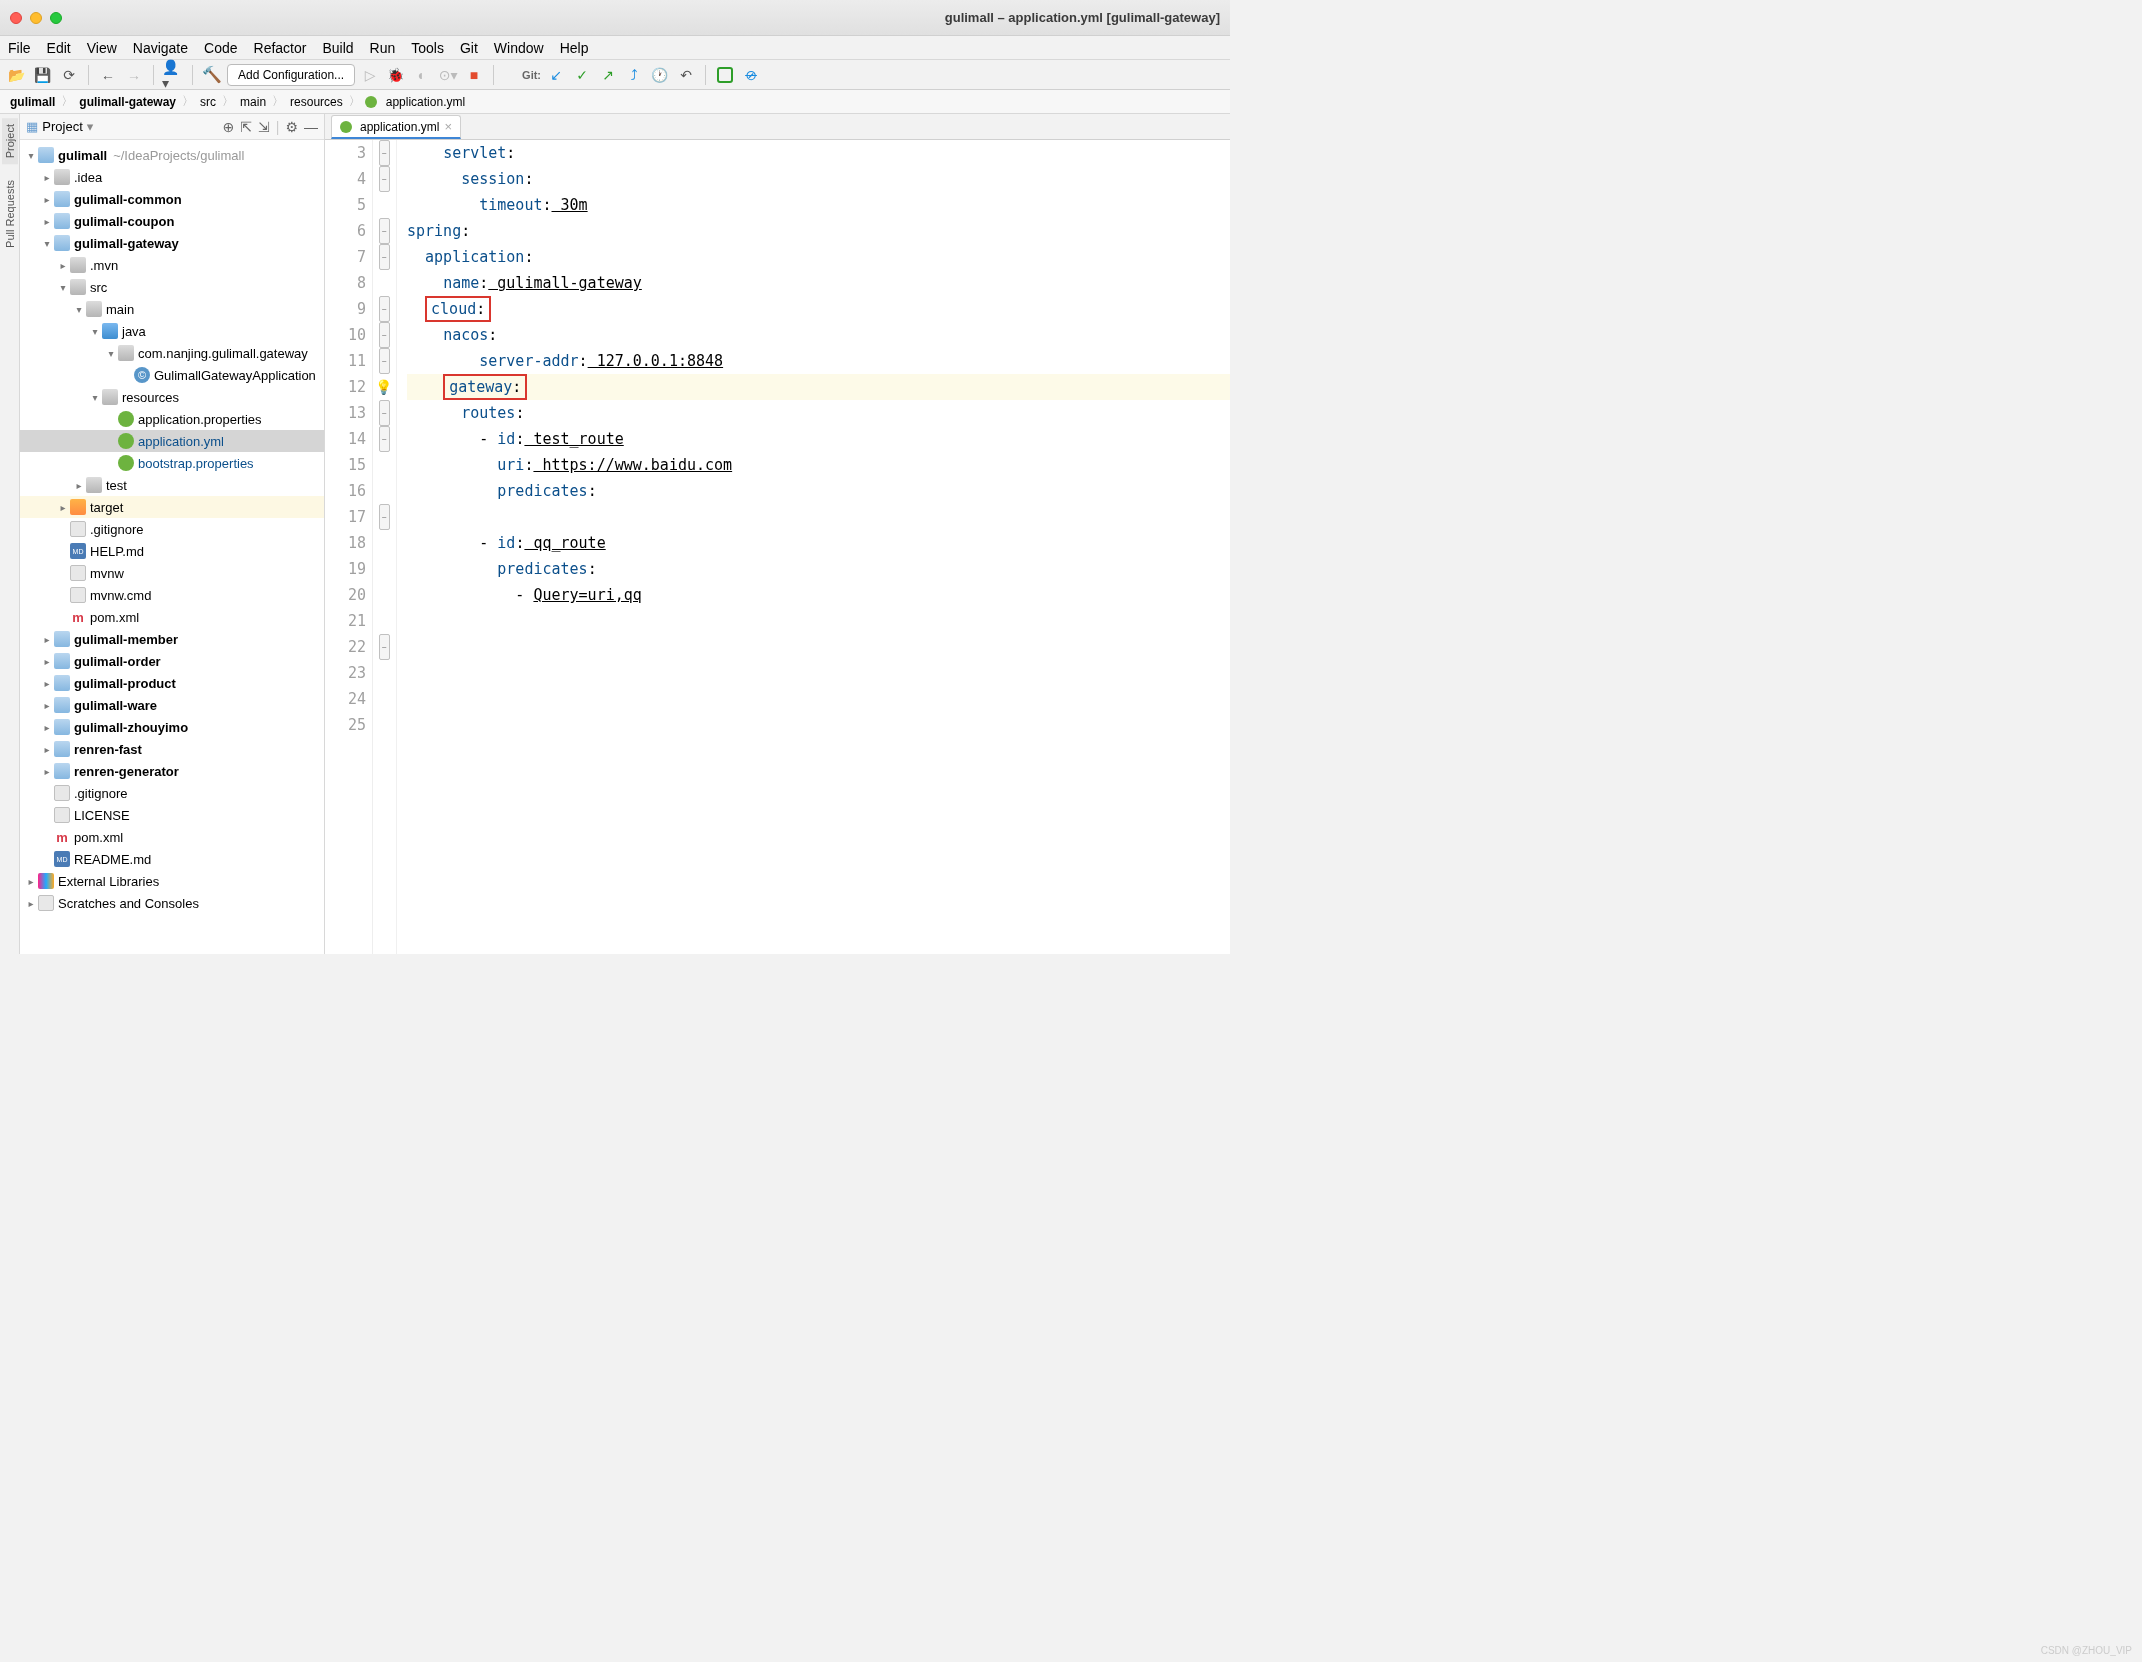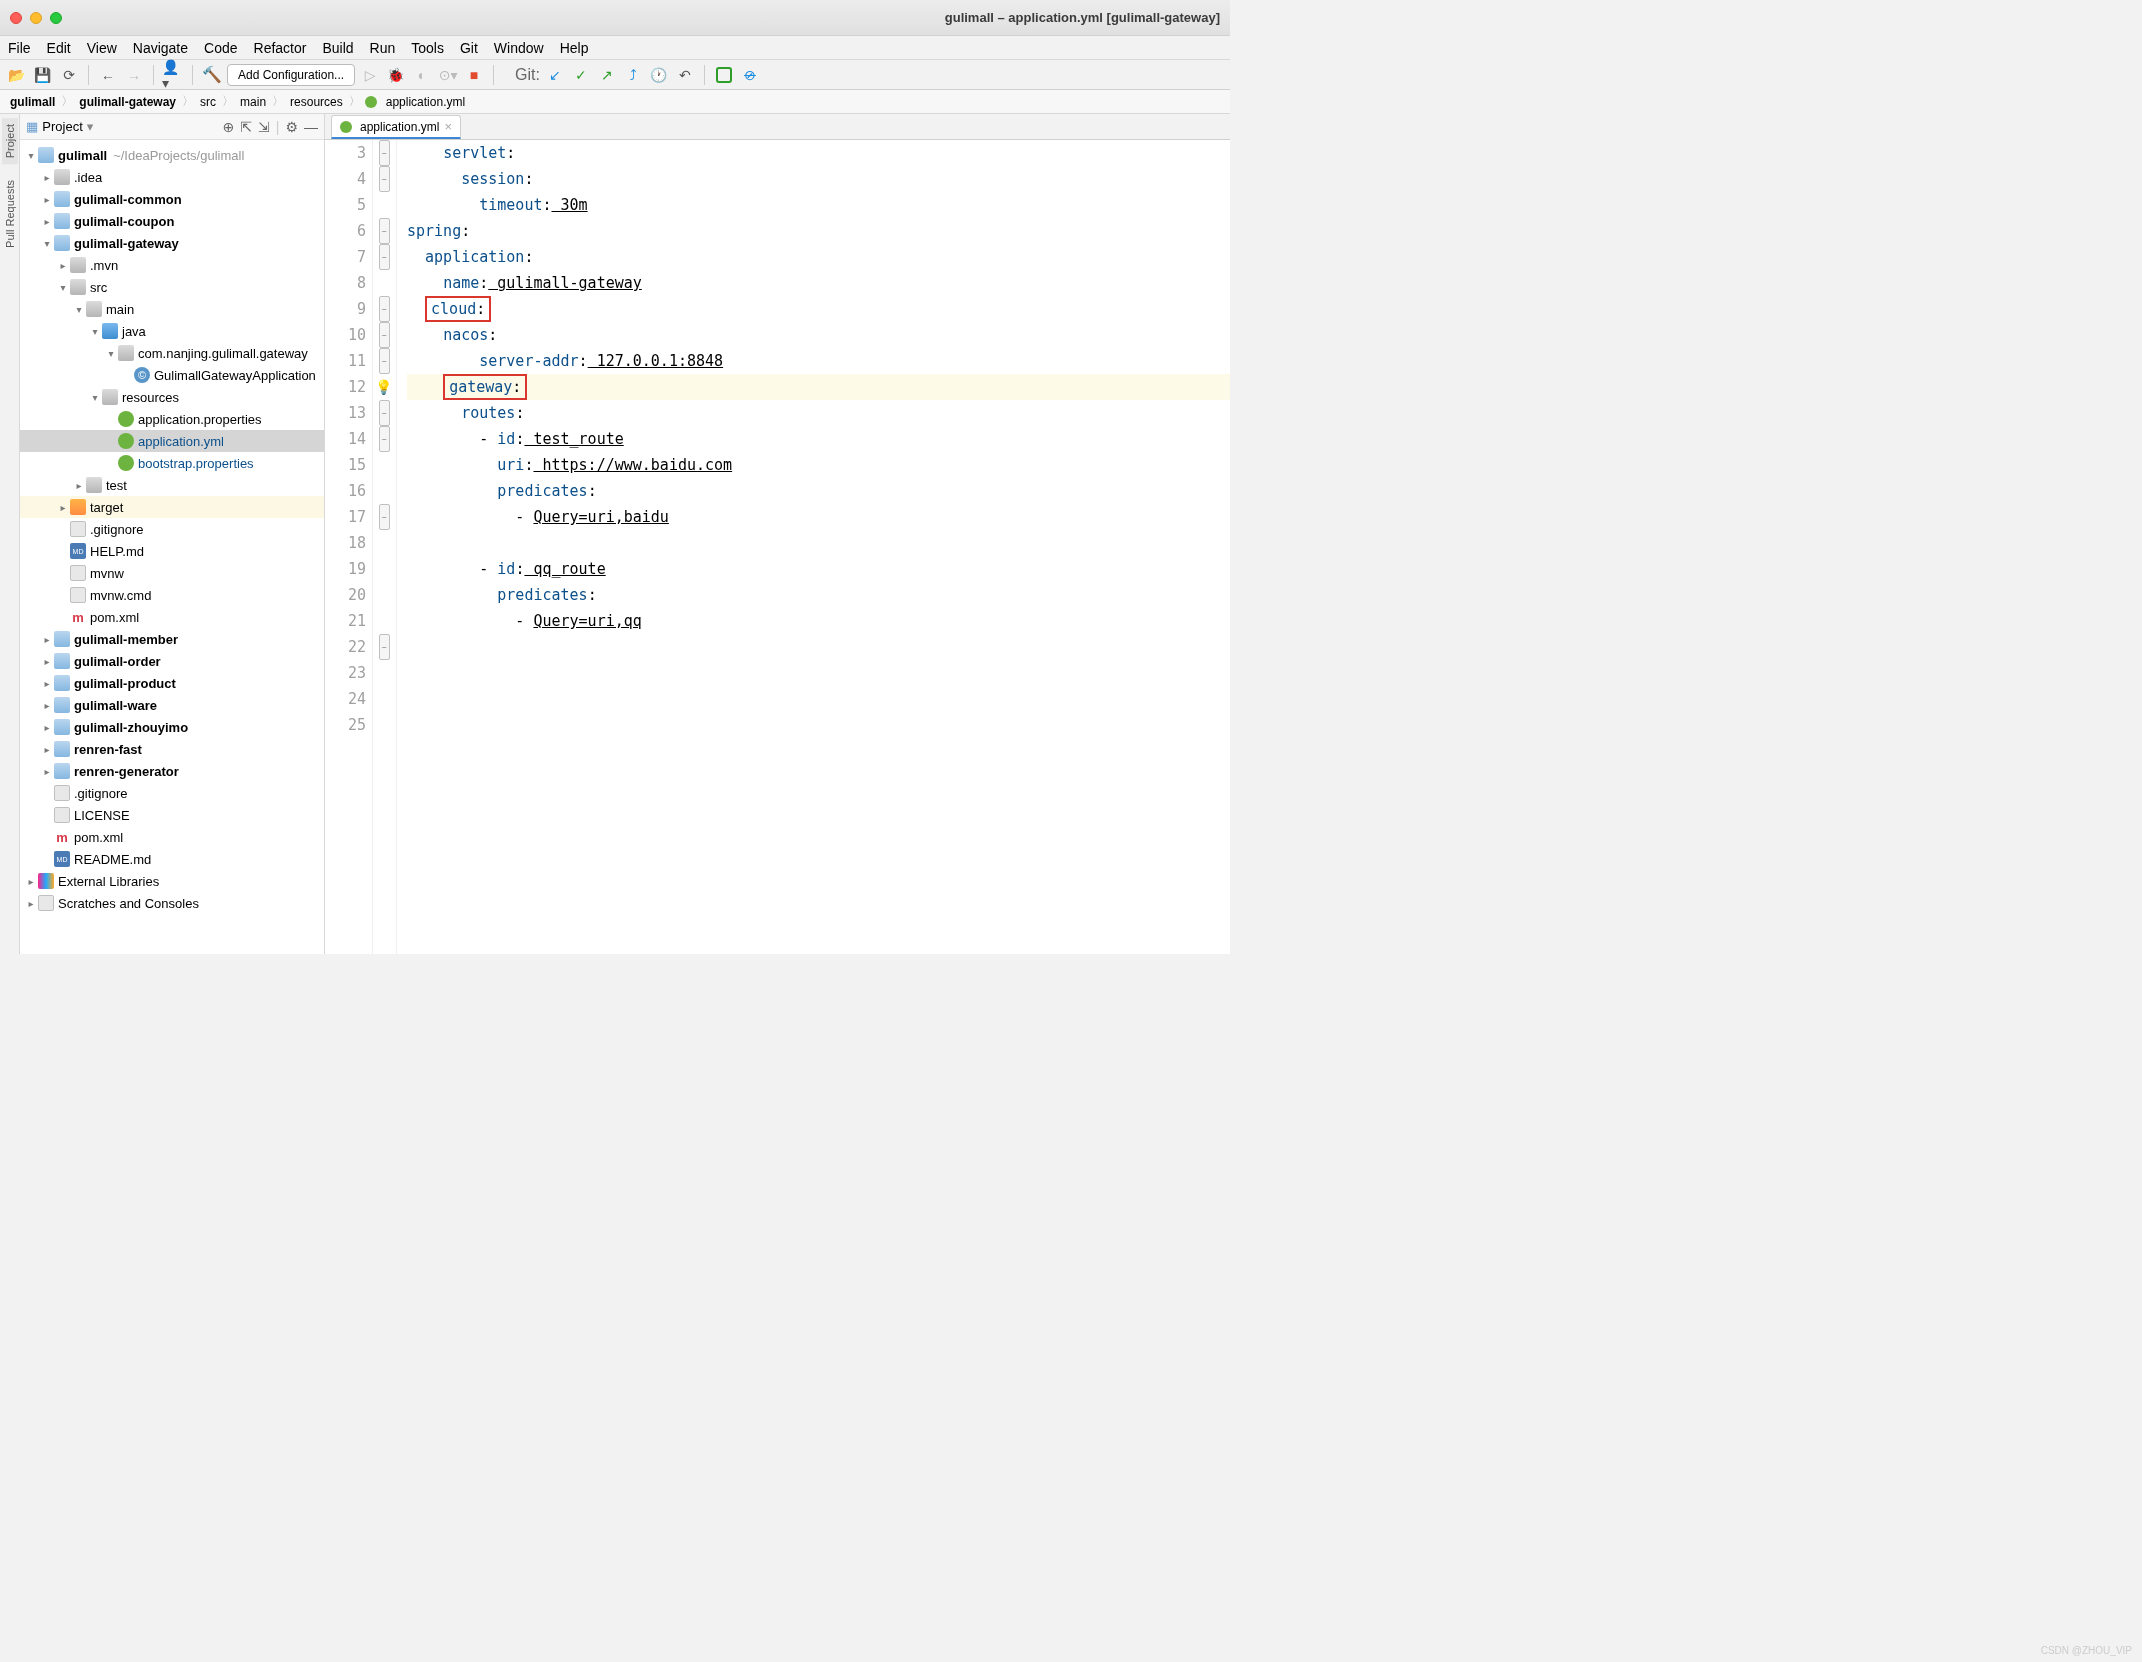--- a/index.html
+++ b/index.html
@@ -21,21 +21,21 @@
 
 
 .toolbar { height: 30px; background: #f2f2f2; display: flex; align-items: center; padding: 0 6px; gap: 4px; border-bottom: 1px solid #d0d0d0; }
 .tb-btn { width: 22px; height: 22px; display: flex; align-items: center; justify-content: center; color: #555; font-size: 14px; cursor: pointer; }
 .tb-btn.disabled { color: #bbb; }
 .tb-sep { width: 1px; height: 20px; background: #ccc; margin: 0 4px; }
 .add-config { border: 1px solid #bbb; border-radius: 4px; padding: 2px 10px; font-size: 12px; background: #fff; cursor: pointer; height: 22px; display: flex; align-items: center; }
 .hammer { color: #2e9e29; font-size: 16px; }
 .stop { color: #e34b2e; }
 .no-icon { color: #1a8ce0; text-decoration: line-through; }
-.git-label { font-size: 16px; color: #666; margin-left: 13px; }
+.git-label { font-size: 11px; color: #666; margin-left: 20px; font-weight: bold; }
 .check-blue { color: #1a8ce0; }
 .check-green { color: #2e9e29; }
 .pulse { width:16px; height:16px; border: 2px solid #2e9e29; border-radius: 3px;}
 
 
 .breadcrumb { height: 24px; display: flex; align-items: center; padding: 0 8px; font-size: 12px; background: #f7f7f7; border-bottom: 1px solid #d8d8d8; gap: 4px; }
 .breadcrumb .crumb { color: #000; cursor: pointer; padding: 0 2px;}
 .breadcrumb .sep { color: #aaa; }
 .breadcrumb .crumb.bold { font-weight: 700; }
 .spring-icon { width:12px; height:12px; background:#6db33f; border-radius:50%; display:inline-block; margin-right:3px; vertical-align:-2px;}
@@ -465,21 +465,20 @@
             <div class="code-line">  <span class="kw">application</span>:<span class="val"></span></div>
             <div class="code-line">    <span class="kw">name</span>:<span class="val"> gulimall-gateway</span></div>
             <div class="code-line">  <span class="redbox"><span class="kw">cloud</span>:</span></div>
             <div class="code-line">    <span class="kw">nacos</span>:<span class="val"></span></div>
             <div class="code-line">        <span class="kw">server-addr</span>:<span class="val"> 127.0.0.1:8848</span></div>
             <div class="code-line hl"><span class="bulb">💡</span>    <span class="redbox"><span class="kw">gateway</span>:</span></div>
             <div class="code-line">      <span class="kw">routes</span>:<span class="val"></span></div>
             <div class="code-line">        - <span class="kw">id</span>:<span class="val"> test_route</span></div>
             <div class="code-line">          <span class="kw">uri</span>:<span class="val"> https://www.baidu.com</span></div>
             <div class="code-line">          <span class="kw">predicates</span>:<span class="val"></span></div>
-            <div class="code-line">            - <span class="val">Query=uri,baidu</span></div>
             <div class="code-line">&nbsp;</div>
             <div class="code-line">        - <span class="kw">id</span>:<span class="val"> qq_route</span></div>
             <div class="code-line">          <span class="kw">predicates</span>:<span class="val"></span></div>
             <div class="code-line">            - <span class="val">Query=uri,qq</span></div>
             <div class="code-line">&nbsp;</div>
             <div class="code-line">&nbsp;</div>
           </div>
       </div>
     </div>
   </div>

